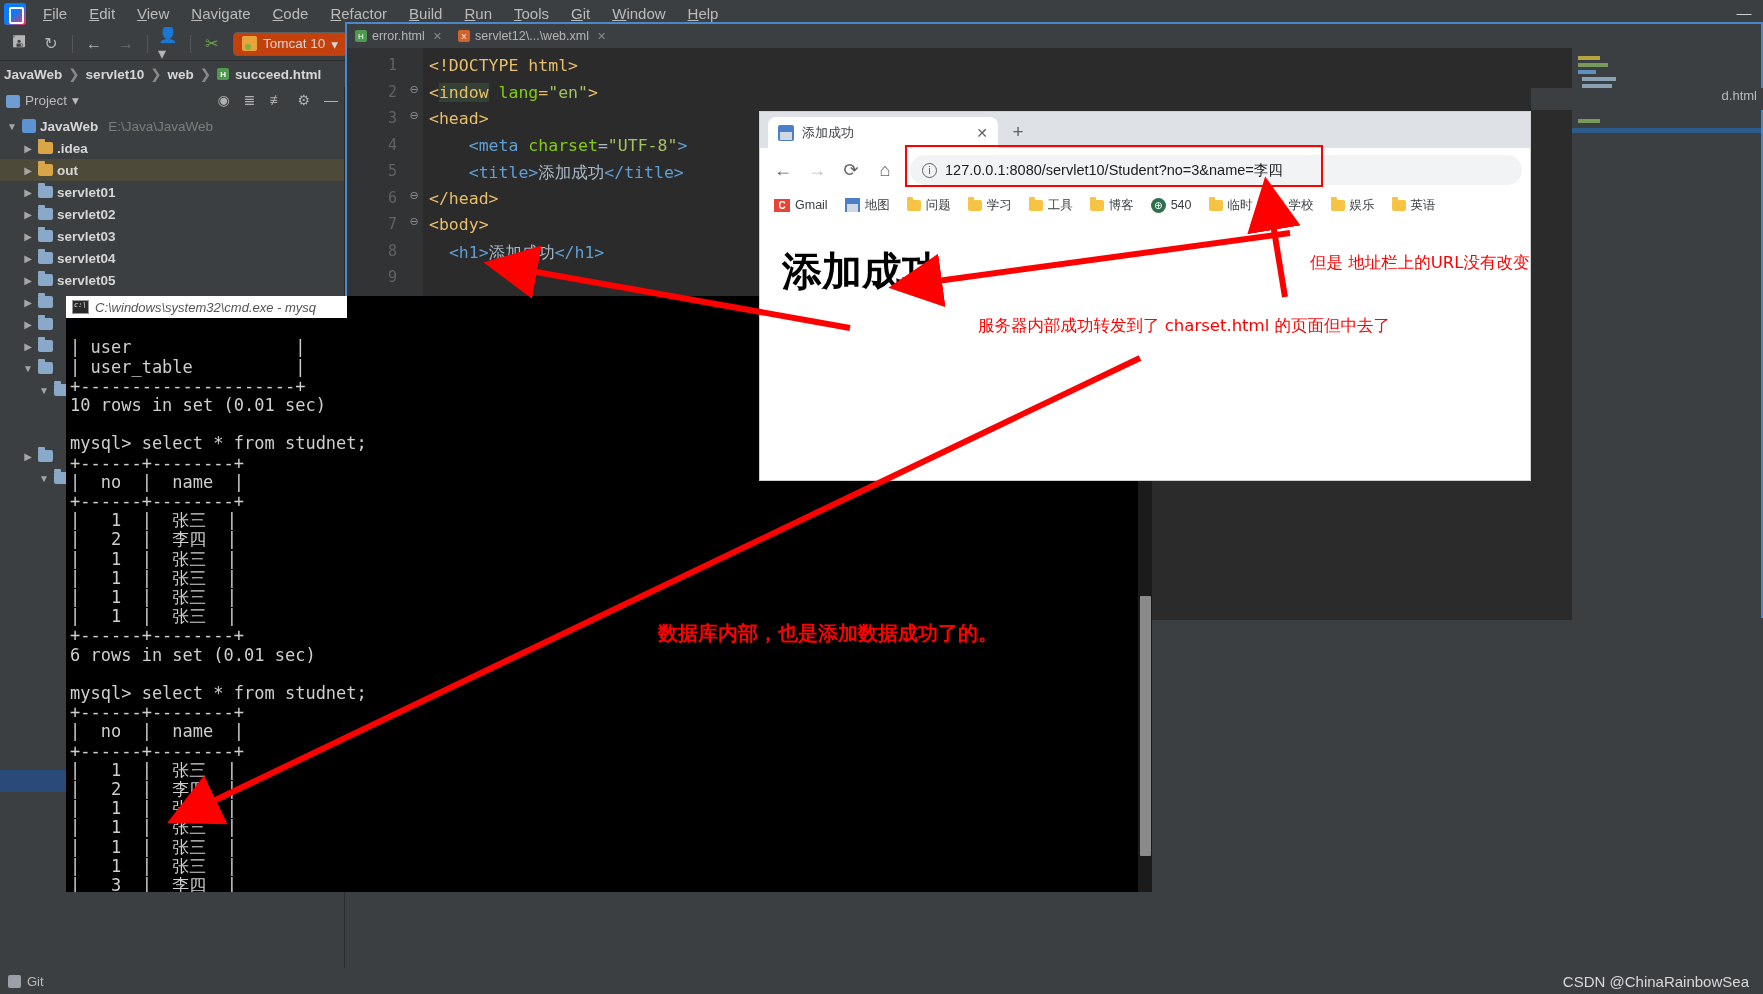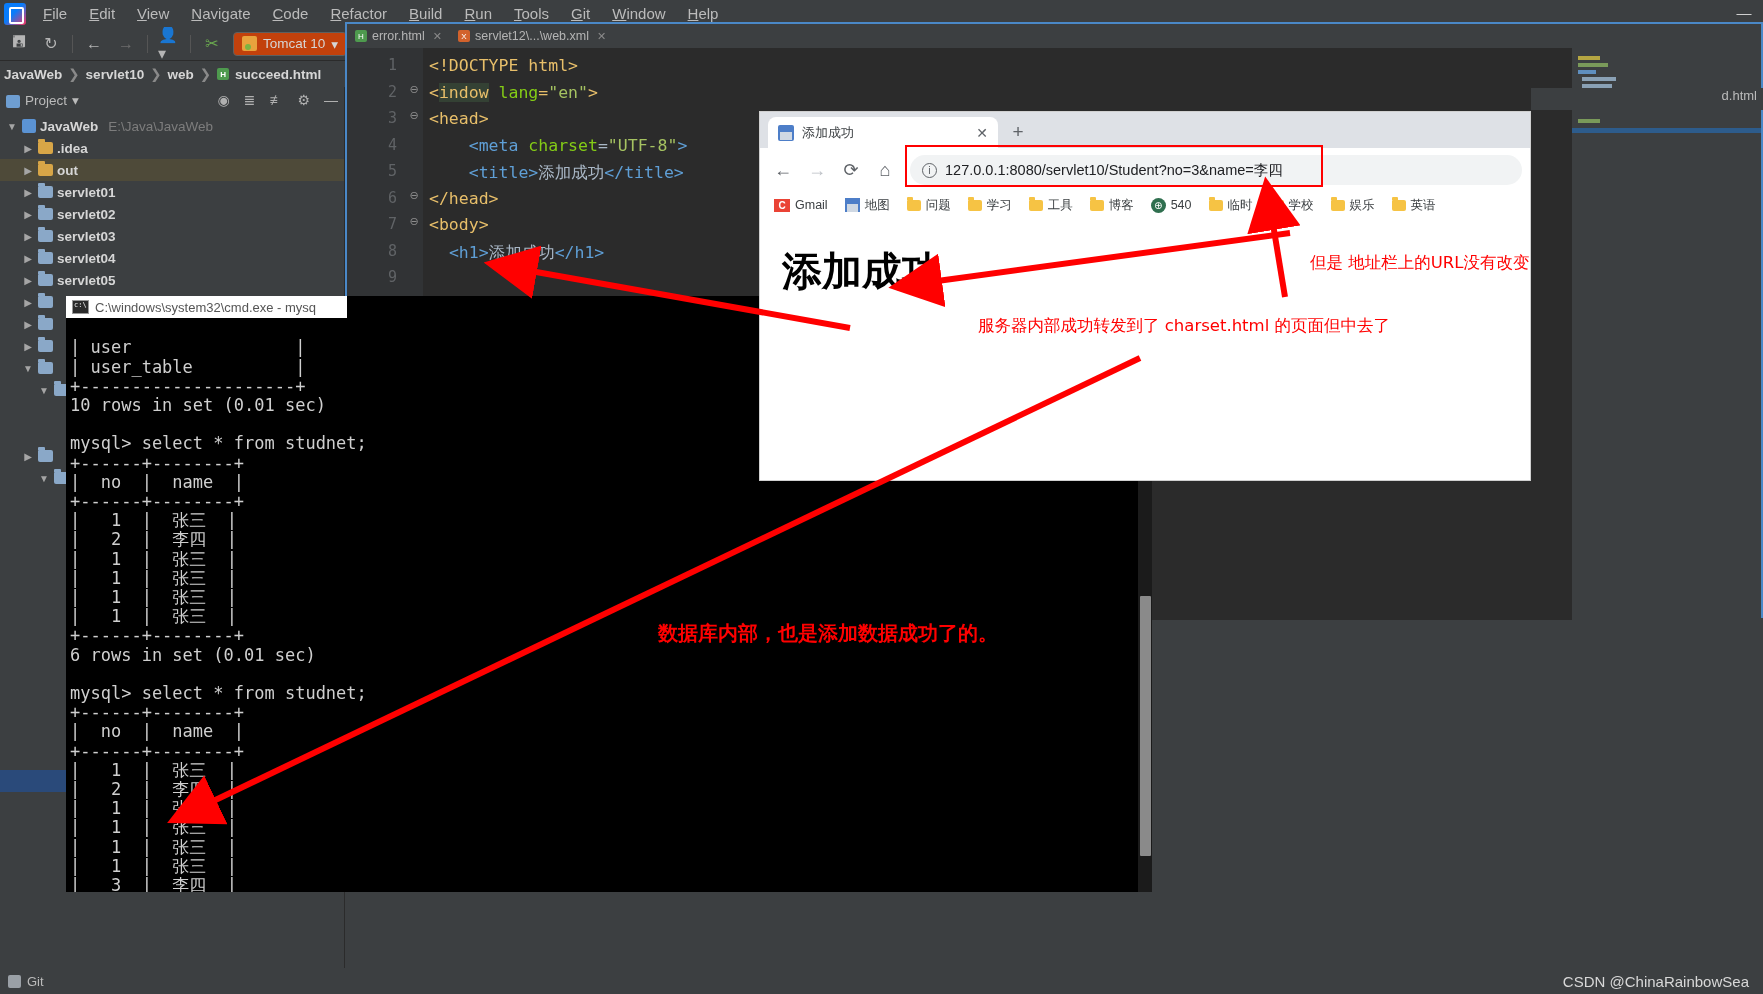--- a/index.html
+++ b/index.html
@@ -114,21 +114,21 @@
 
   
   .terminal{
     position:absolute; left:66px; top:296px; width:1086px; height:596px; background:#000;
     color:#cfcfcf; font-family:"DejaVu Sans Mono","Liberation Mono",monospace; font-size:17px;
     line-height:19.2px; padding:4px 0 0 4px; overflow:hidden; white-space:pre;
   }
   .term-title{
     position:absolute; left:66px; top:296px; width:281px; height:22px; background:#fff;
     display:flex; align-items:center; gap:6px; padding-left:6px; font-family:"Liberation Sans",sans-serif;
-    font-size:13px; color:#555;
+    font-size:13px; color:#555;font-style:italic;
   }
   .term-ico{ width:17px;height:14px;background:#2b2b2b;border:1px solid #999;position:relative;flex:none;}
   .term-ico::after{content:"c:\\";position:absolute;left:1px;top:0px;color:#eee;font-size:7px;font-family:"DejaVu Sans Mono",monospace;}
   .term-scroll{ position:absolute; right:0; top:0; width:14px; bottom:0; background:#1b1b1b;}
   .term-thumb{ position:absolute; right:1px; width:11px; background:#8a8a8a; border-radius:1px;}
 
   
   .statusbar{ position:absolute; left:0; bottom:0; width:1763px; height:26px; background:#3c3f41; color:#bbb;
     font-size:13px; display:flex; align-items:center; padding-left:8px; gap:6px;}
   .git-ico{ width:13px;height:13px;border-radius:2px;background:#9aa0a6; position:relative;}

